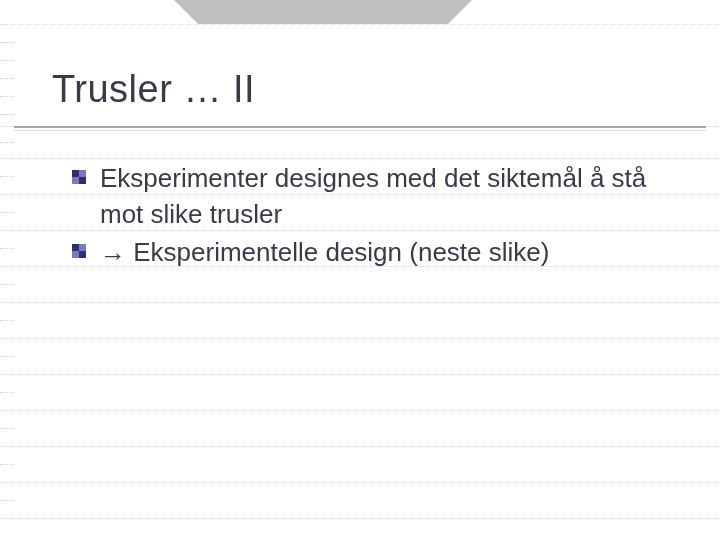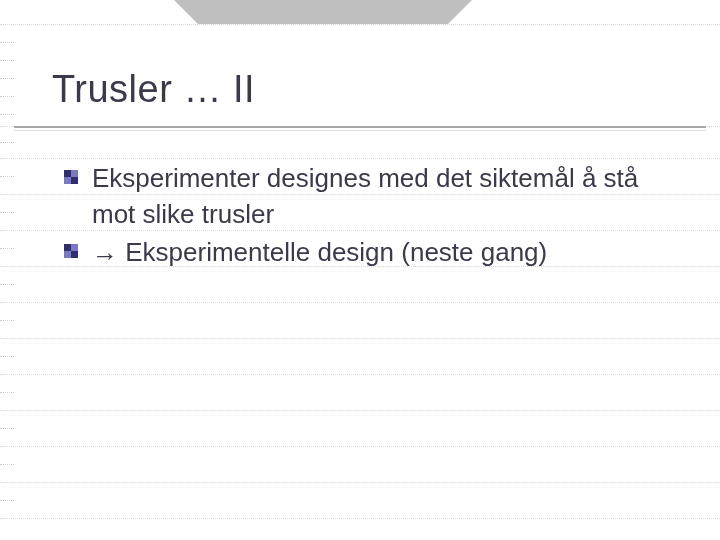--- a/index.html
+++ b/index.html
@@ -98,20 +98,21 @@
     width: 572px;
     color: #3a3a4a;
     font-size: 26px;
     line-height: 36px;
   }
 
   .item {
     position: relative;
     padding-left: 0;
     margin-bottom: 2px;
+    margin-left: 8px;
   }
 
   .bullet {
     position: absolute;
     left: -28px;
     top: 10px;
     width: 14px;
     height: 14px;
   }
   .bullet span {
@@ -182,17 +183,17 @@
       </div>
       <span>Eksperimenter designes med det siktemål å stå mot slike trusler</span>
     </div>
     <div class="item">
       <div class="bullet">
         <span class="q1"></span>
           <span class="q2"></span>
           <span class="q3"></span>
           <span class="q4"></span>
       </div>
-      <span class="arrow">→</span><span> Eksperimentelle design (neste gang)</span>
+      <span class="arrow">→</span><span> Eksperimentelle design (neste slike)</span>
     </div>
   </div>
 
 </div>
 
 </body></html>

